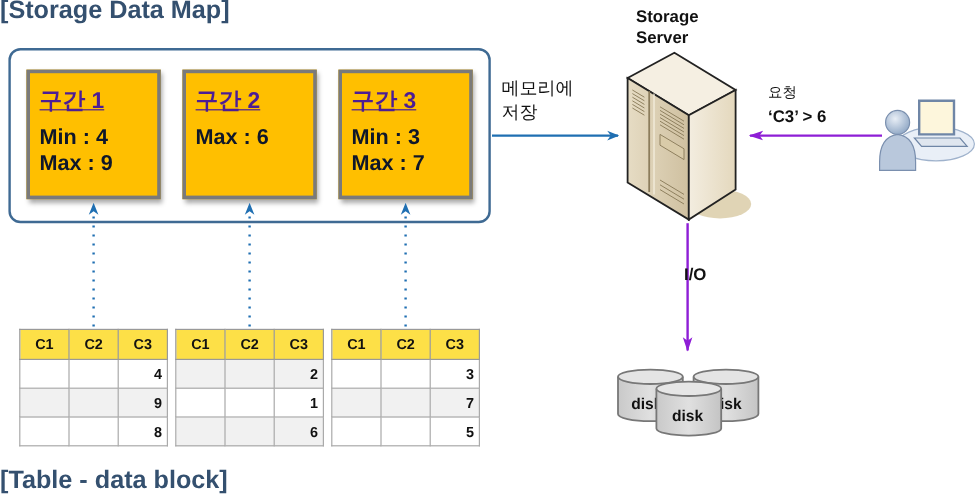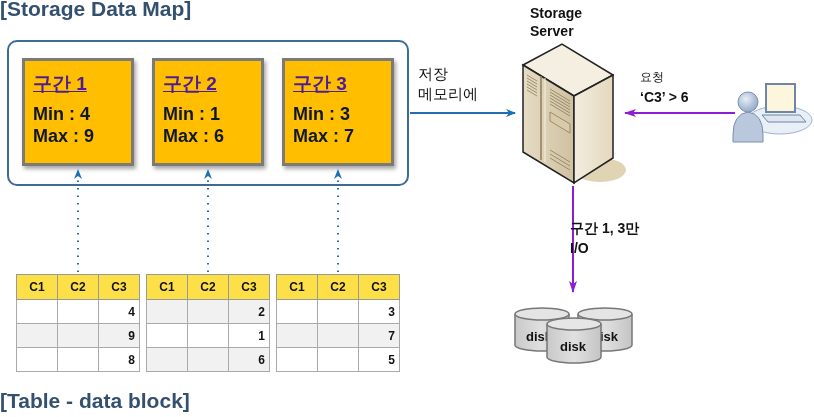--- a/index.html
+++ b/index.html
@@ -41,21 +41,20 @@
 
 <div id="map-container" class="abs"></div>
 
 <div class="abs seg-box" style="left:22px;">
   <span class="seg-title">구간 1</span>
   <span class="seg-line">Min : 4</span>
   <span class="seg-line">Max : 9</span>
 </div>
 <div class="abs seg-box" style="left:152px;">
   <span class="seg-title">구간 2</span>
-  <span class="seg-line">Min : 1</span>
   <span class="seg-line">Max : 6</span>
 </div>
 <div class="abs seg-box" style="left:282px;">
   <span class="seg-title">구간 3</span>
   <span class="seg-line">Min : 3</span>
   <span class="seg-line">Max : 7</span>
 </div>
 
 <svg class="abs" style="left:0;top:0;" width="814" height="417">
   <defs>
@@ -154,29 +153,28 @@
 </svg>
 
 <div id="disk-box" class="abs" style="z-index:-1;"></div>
 
 <div class="abs label" style="left:530px;top:4px;width:90px;font-size:14px;line-height:18px;">
   <div>Storage</div>
   <div>Server</div>
 </div>
 
 <div class="abs label" style="left:418px;top:64px;width:90px;font-size:15px;font-weight:normal;line-height:20px;">
+  <div>메모리에</div>
   <div>저장</div>
-  <div>메모리에</div>
 </div>
 <div class="abs label" style="left:640px;top:67px;width:80px;font-size:14px;line-height:20px;">
   <div style="font-weight:normal;font-size:12px;">요청</div>
   <div>‘C3’ &gt; 6</div>
 </div>
 <div class="abs label" style="left:570px;top:218px;width:96px;font-size:14px;line-height:20px;">
-  <div>구간 1, 3만</div>
   <div>I/O</div>
 </div>
 
 <table class="tbl" style="left:16px;">
   <thead>
       <tr>
     <th>C1</th>
     <th>C2</th>
     <th>C3</th>
   </tr>

